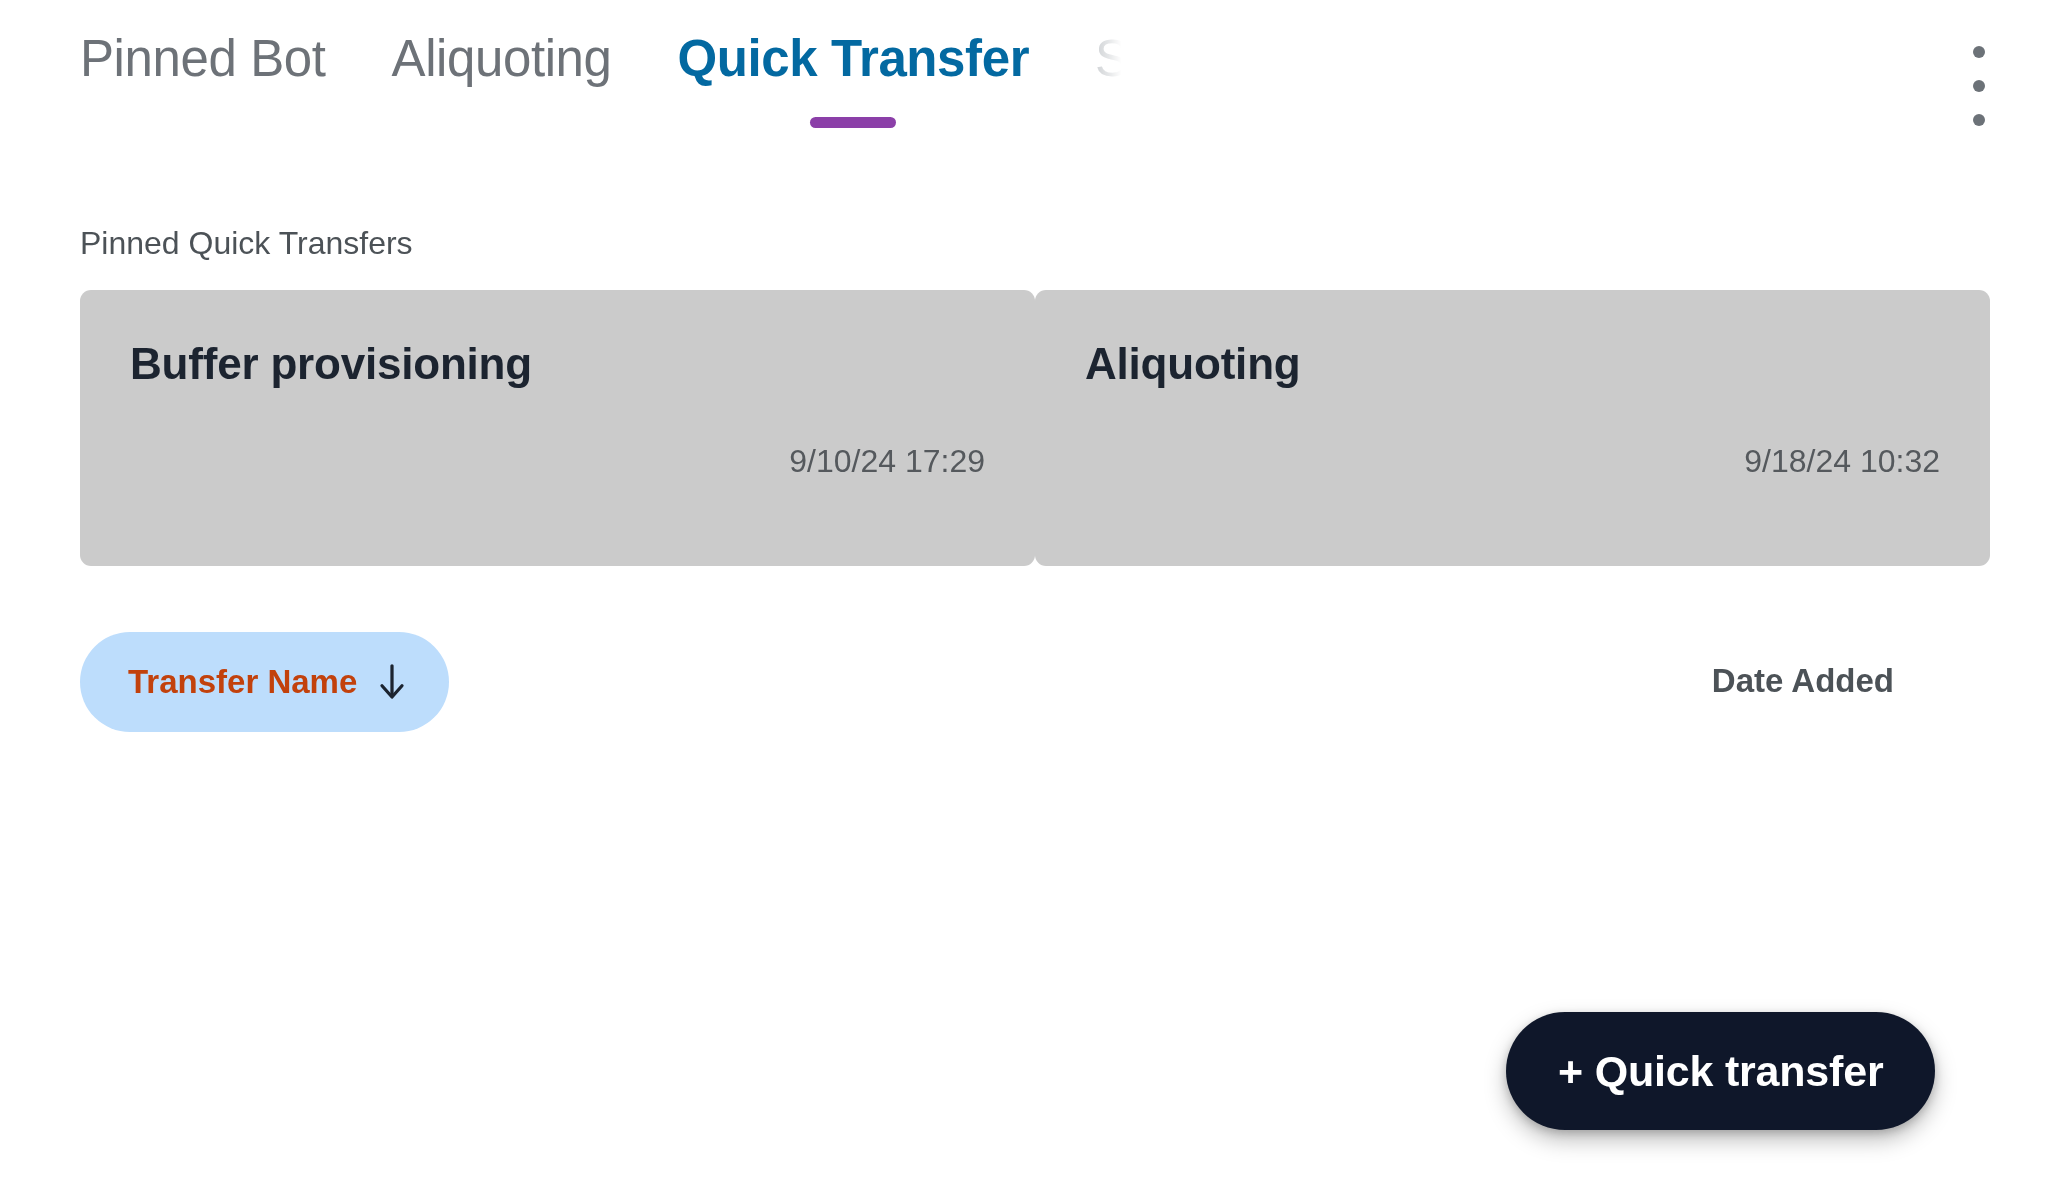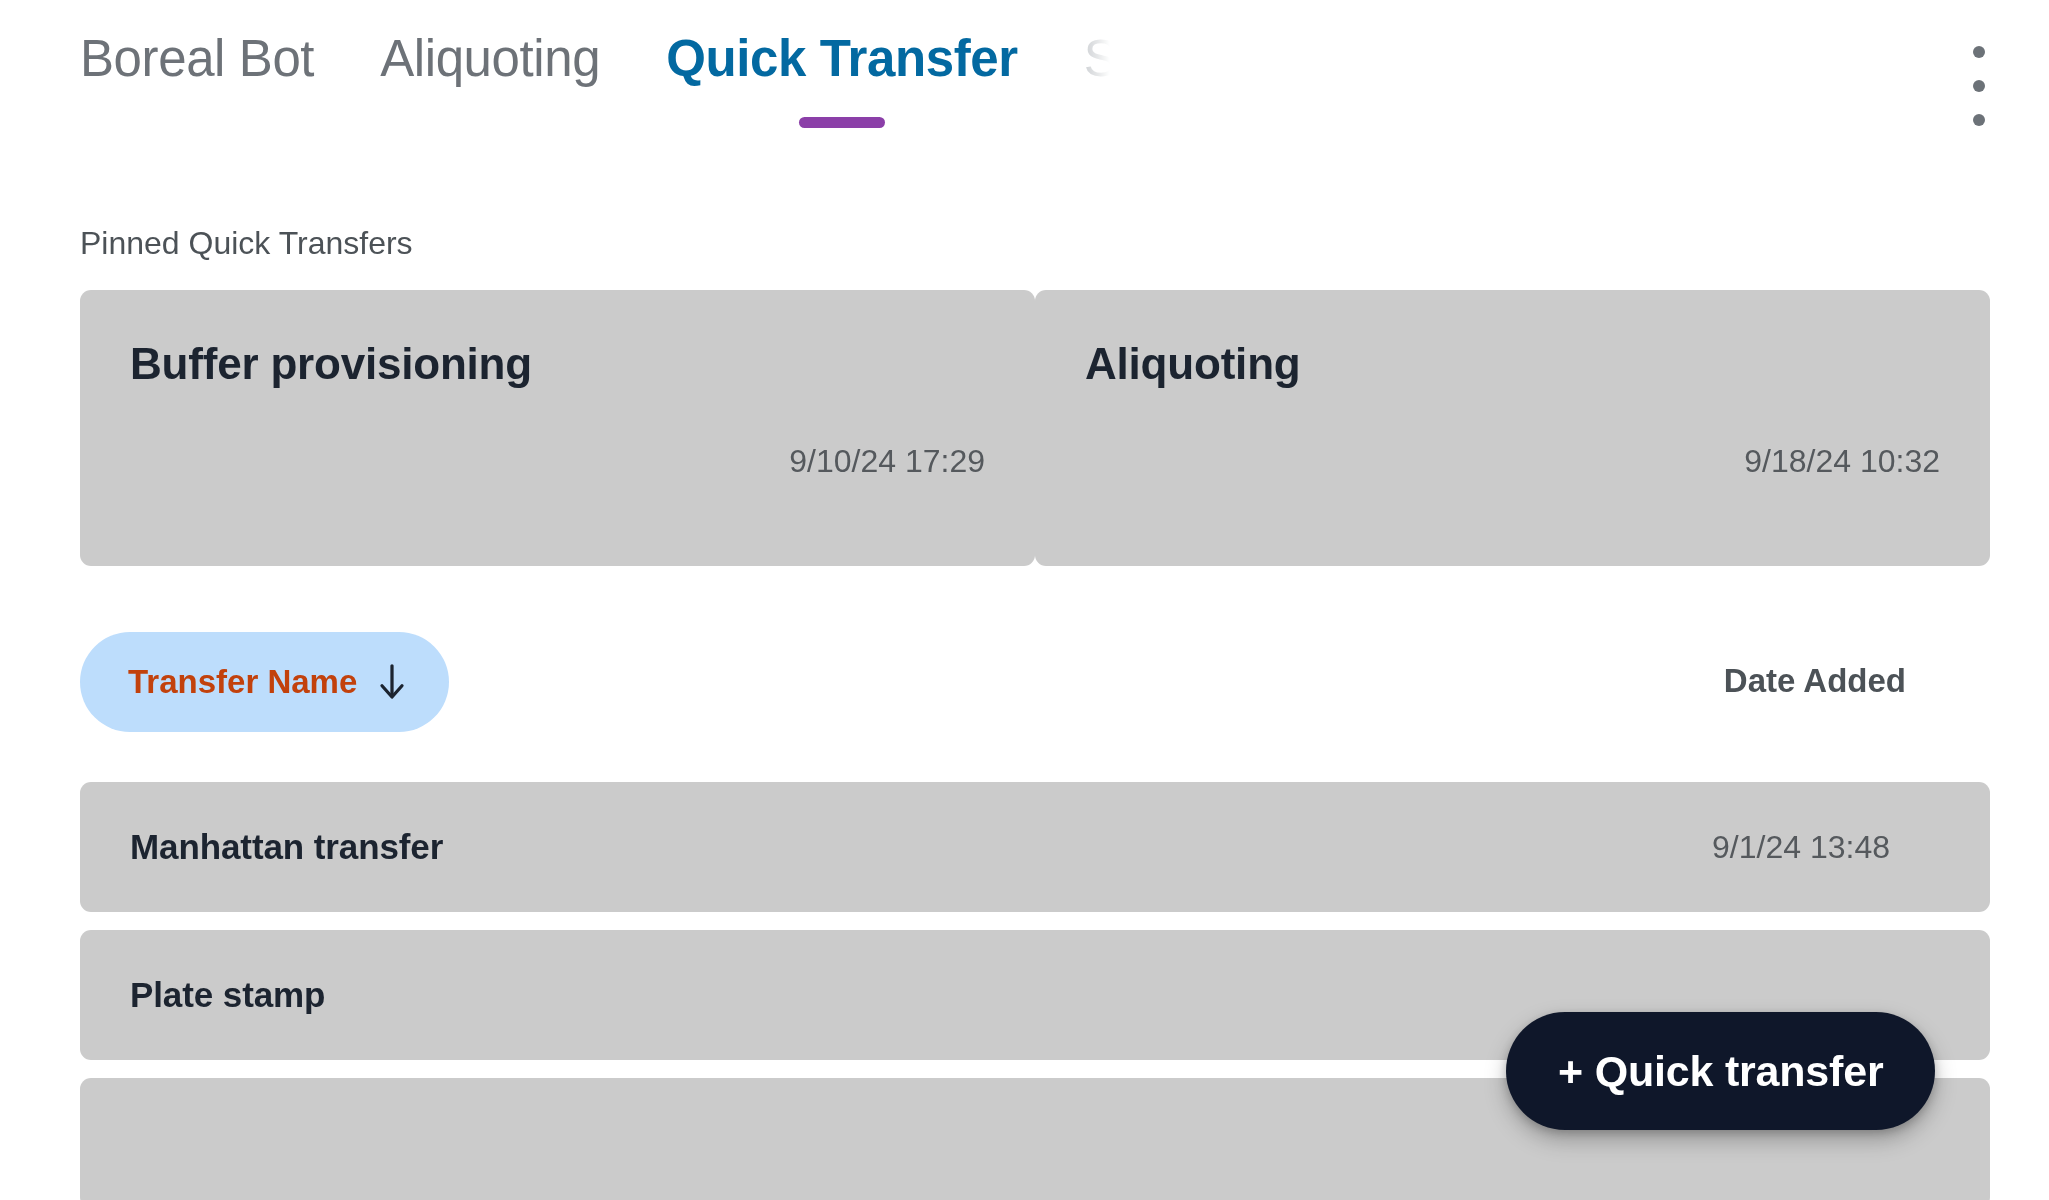--- a/index.html
+++ b/index.html
@@ -195,21 +195,21 @@
   }
 
   .sort-arrow {
     width: 30px;
     height: 38px;
     display: block;
   }
 
   .col-date-added {
     position: absolute;
-    right: 84px;
+    right: 96px;
     top: 30px;
     font-size: 33px;
     line-height: 38px;
     color: #4c5257;
     font-weight: 700;
   }
 
   
   .list-rows {
     position: absolute;
@@ -278,21 +278,21 @@
 </head>
 <body>
 
 <div id="app">
 
   <div class="navbar">
 
     <div class="nav-tabs">
 
       <div class="nav-tab">
-        <span class="nav-tab-label">Boreal Bot</span>
+        <span class="nav-tab-label">Pinned Bot</span>
 
       </div>
 
       <div class="nav-tab">
         <span class="nav-tab-label">Aliquoting</span>
 
       </div>
 
       <div class="nav-tab active">
         <span class="nav-tab-label">Quick Transfer</span>
@@ -338,34 +338,16 @@
       <svg class="sort-arrow" viewBox="0 0 24 30" aria-hidden="true">
         <path d="M12 2 L12 26" stroke="#1c2430" stroke-width="2.6" fill="none" stroke-linecap="round"></path>
         <path d="M4 18 L12 27 L20 18" stroke="#1c2430" stroke-width="2.6" fill="none" stroke-linecap="round" stroke-linejoin="round"></path>
       </svg>
     </div>
 
     <div class="col-date-added">Date Added</div>
 
   </div>
 
-  <div class="list-rows">
-
-    <div class="transfer-row">
-      <span class="transfer-row-name">Manhattan transfer</span>
-      <span class="transfer-row-date">9/1/24 13:48</span>
-    </div>
-
-    <div class="transfer-row">
-      <span class="transfer-row-name">Plate stamp</span>
-      <span class="transfer-row-date"></span>
-    </div>
-
-    <div class="transfer-row partial">
-      
-      
-    </div>
-
-  </div>
 
   <button class="fab-quick-transfer">+ Quick transfer</button>
 
 </div>
 
 </body></html>

